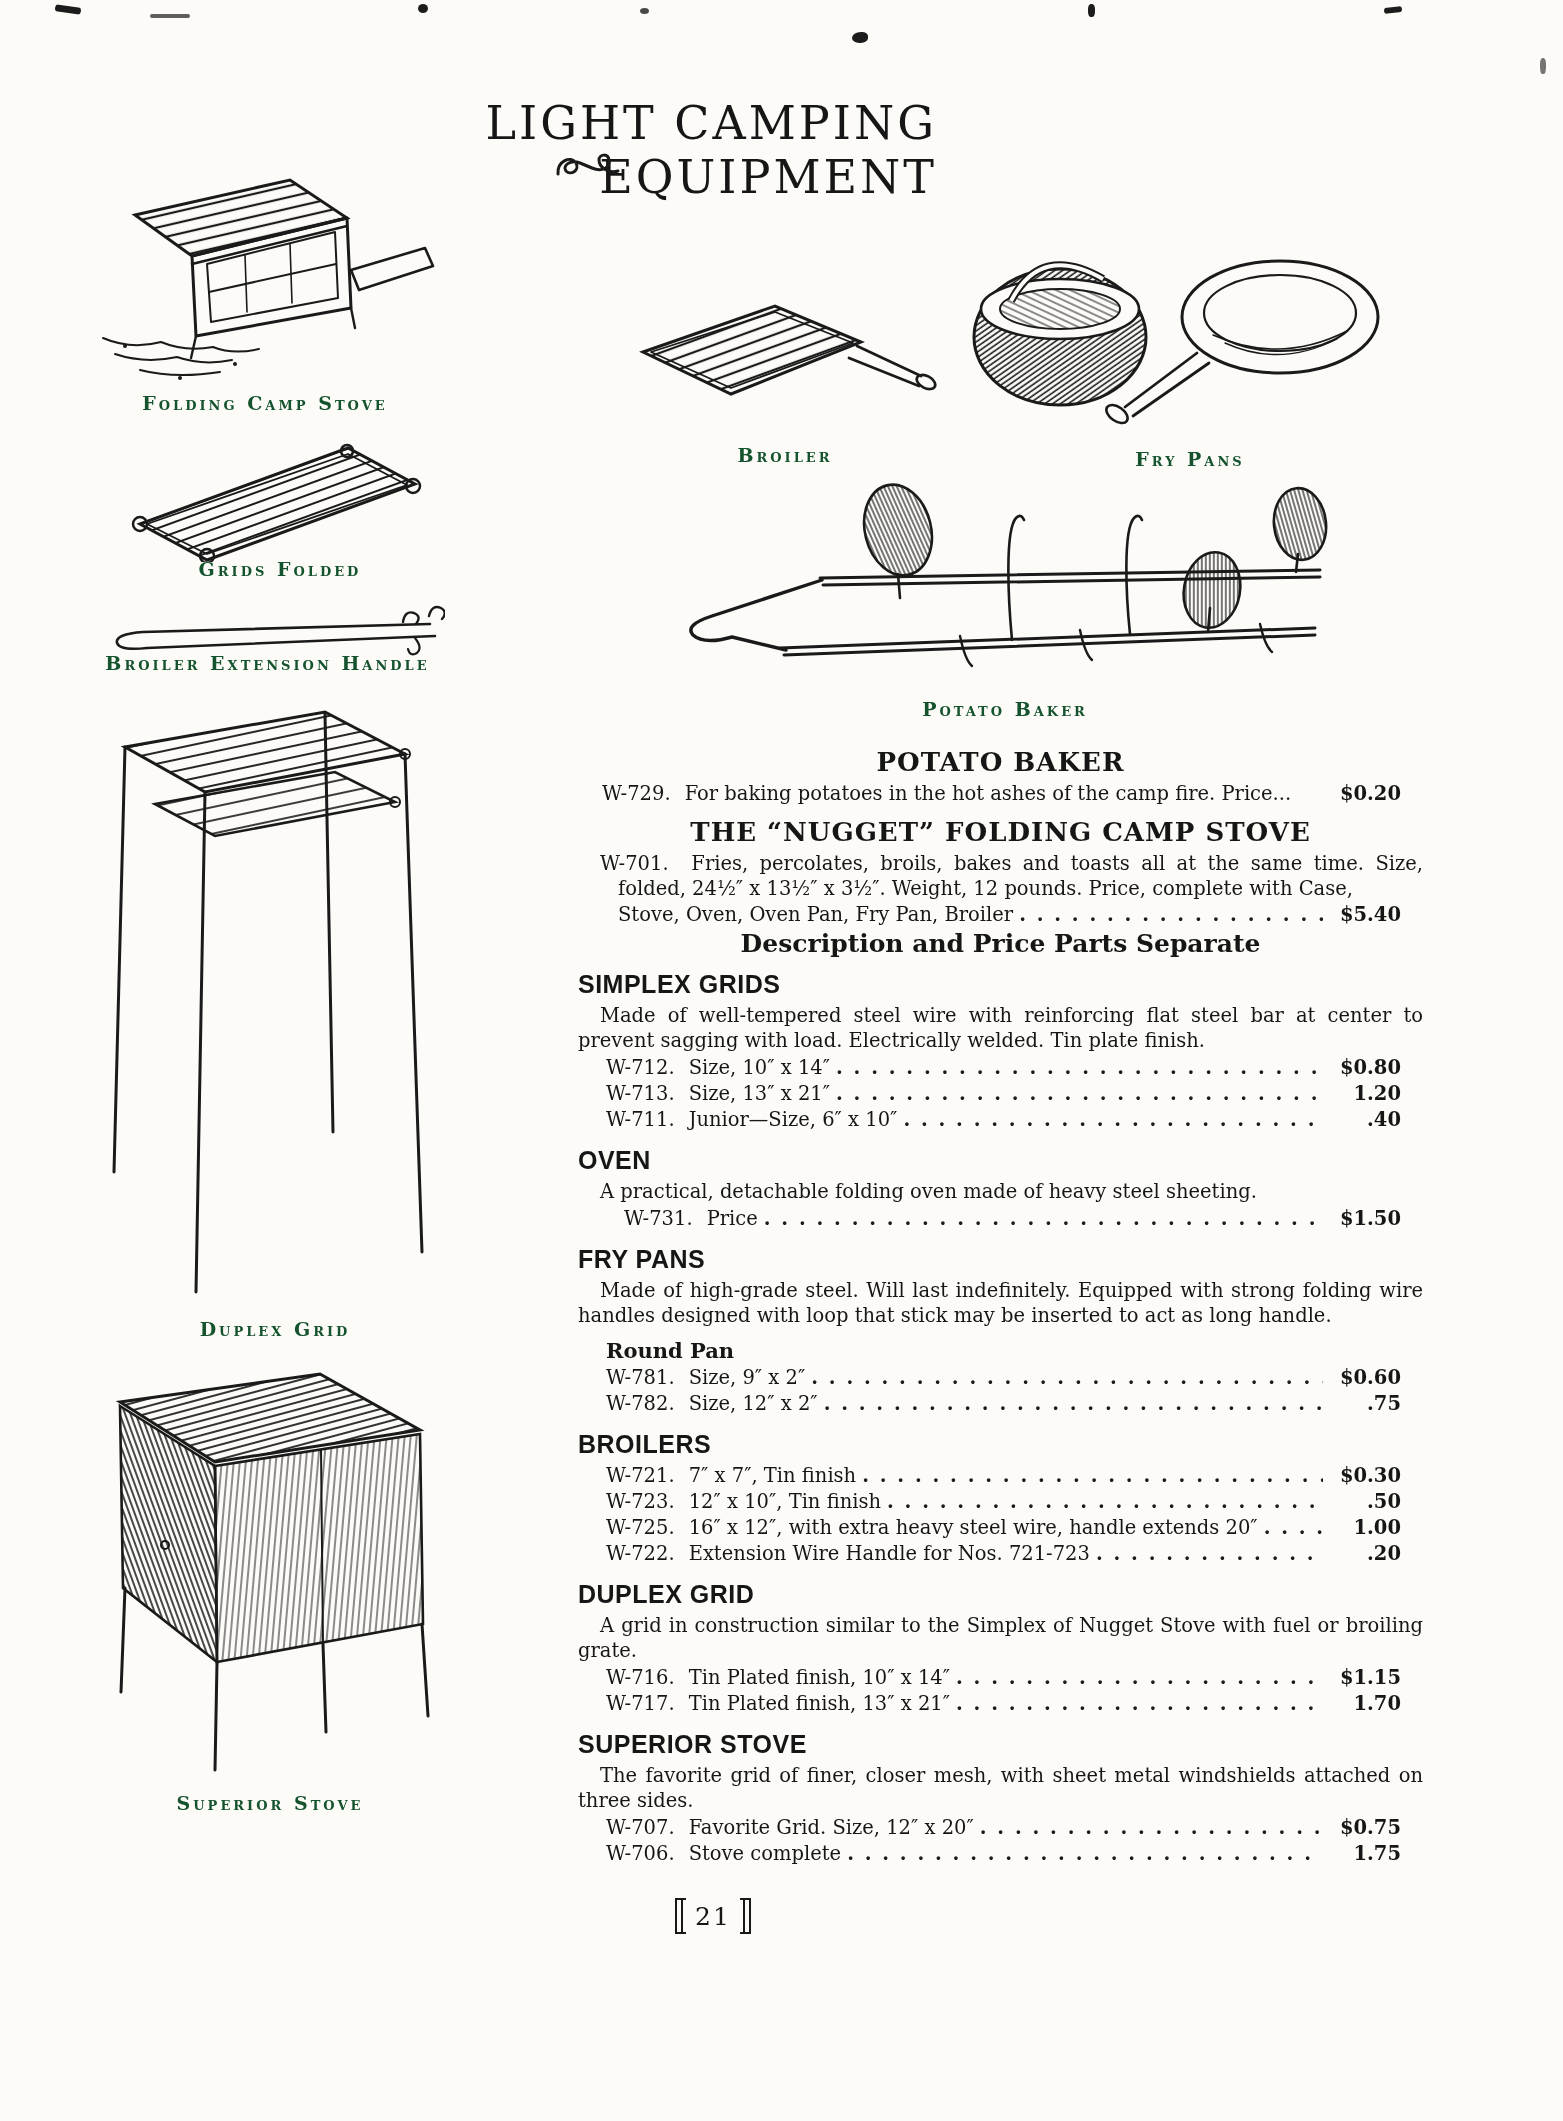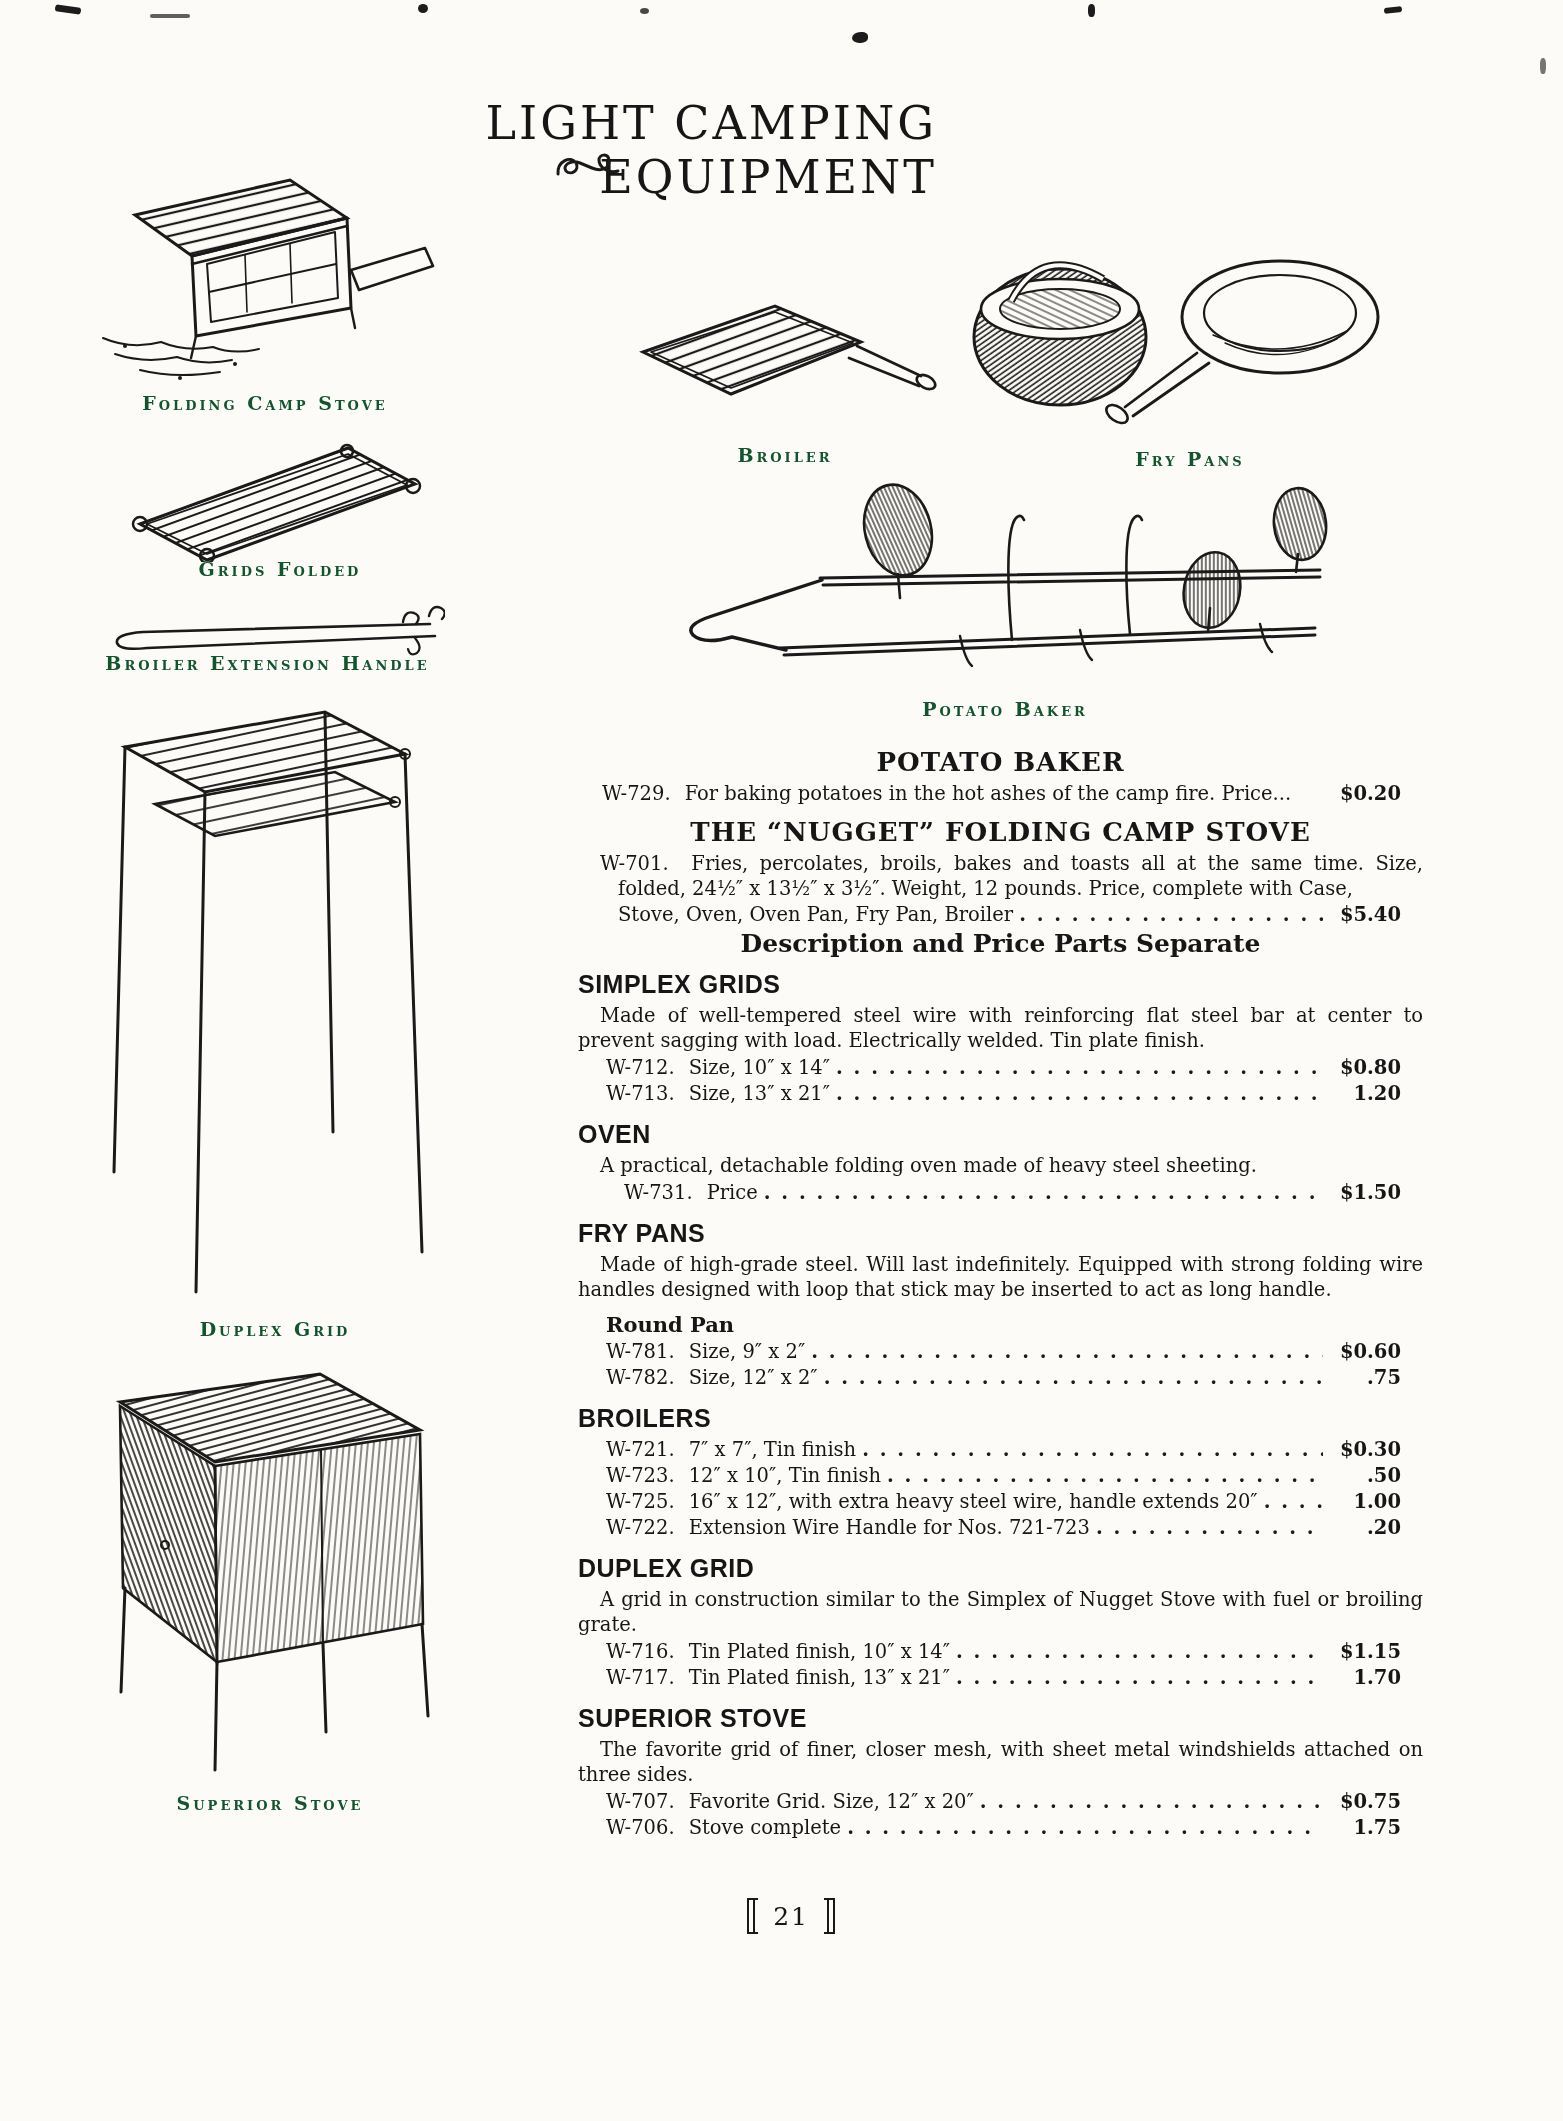--- a/index.html
+++ b/index.html
@@ -39,21 +39,21 @@
   .price-row .no { flex:none; margin-right:14px; }
   .price-row .desc { flex:none; }
   .price-row .spacer { flex:1 1 0; }
   .leader { flex:1 1 0; overflow:hidden; white-space:nowrap; margin:0 6px; color:#1b1b1b; }
   .leader::after {
     font-weight:700; letter-spacing:2px;
     content:". . . . . . . . . . . . . . . . . . . . . . . . . . . . . . . . . . . . . . . . . . . . . . . . . . . . . . . . . . . . . . . . . . . . . . . . . . . . . . . .";
   }
   .price { flex:none; min-width:72px; text-align:right; font-weight:700; }
   
-  .pagenum { position:absolute; left:675px; top:1898px; width:160px; display:flex; justify-content:flex-end; align-items:center; gap:15px; }
+  .pagenum { position:absolute; left:675px; top:1898px; width:160px; display:flex; justify-content:flex-start; align-items:center; gap:9px; }
   .pgbr { width:9px; height:32px; border:2px solid #181818; position:relative; }
   .pgbr.l { border-right:none; }
   .pgbr.r { border-left:none; }
   .pgbr.l::after, .pgbr.r::after { content:""; position:absolute; top:-2px; bottom:-2px; width:0; border-left:2px solid #181818; }
   .pgbr.l::after { left:4px; }
   .pgbr.r::after { right:4px; }
   .pgnum-text { font-size:25px; font-family:"DejaVu Serif", serif; letter-spacing:2px; }
   .ink { stroke:#1a1a1a; fill:none; stroke-linecap:round; stroke-linejoin:round; }
 </style>
 </head>
@@ -284,20 +284,26 @@
       <span class="desc">Size, 10″ x 14″</span>
       <span class="leader"></span>
       <span class="price">$0.80</span>
     </div>
     <div class="price-row">
       <span class="no">W-713.</span>
       <span class="desc">Size, 13″ x 21″</span>
       <span class="leader"></span>
       <span class="price">1.20</span>
     </div>
+    <div class="price-row">
+      <span class="no">W-711.</span>
+      <span class="desc">Junior—Size, 6″ x 10″</span>
+      <span class="leader"></span>
+      <span class="price">.40</span>
+    </div>
 
     <h3 class="h-sans">OVEN</h3>
     <p class="para">A practical, detachable folding oven made of heavy steel sheeting.</p>
     <div class="price-row deep">
       <span class="no">W-731.</span>
       <span class="desc">Price</span>
       <span class="leader"></span>
       <span class="price">$1.50</span>
     </div>
 

